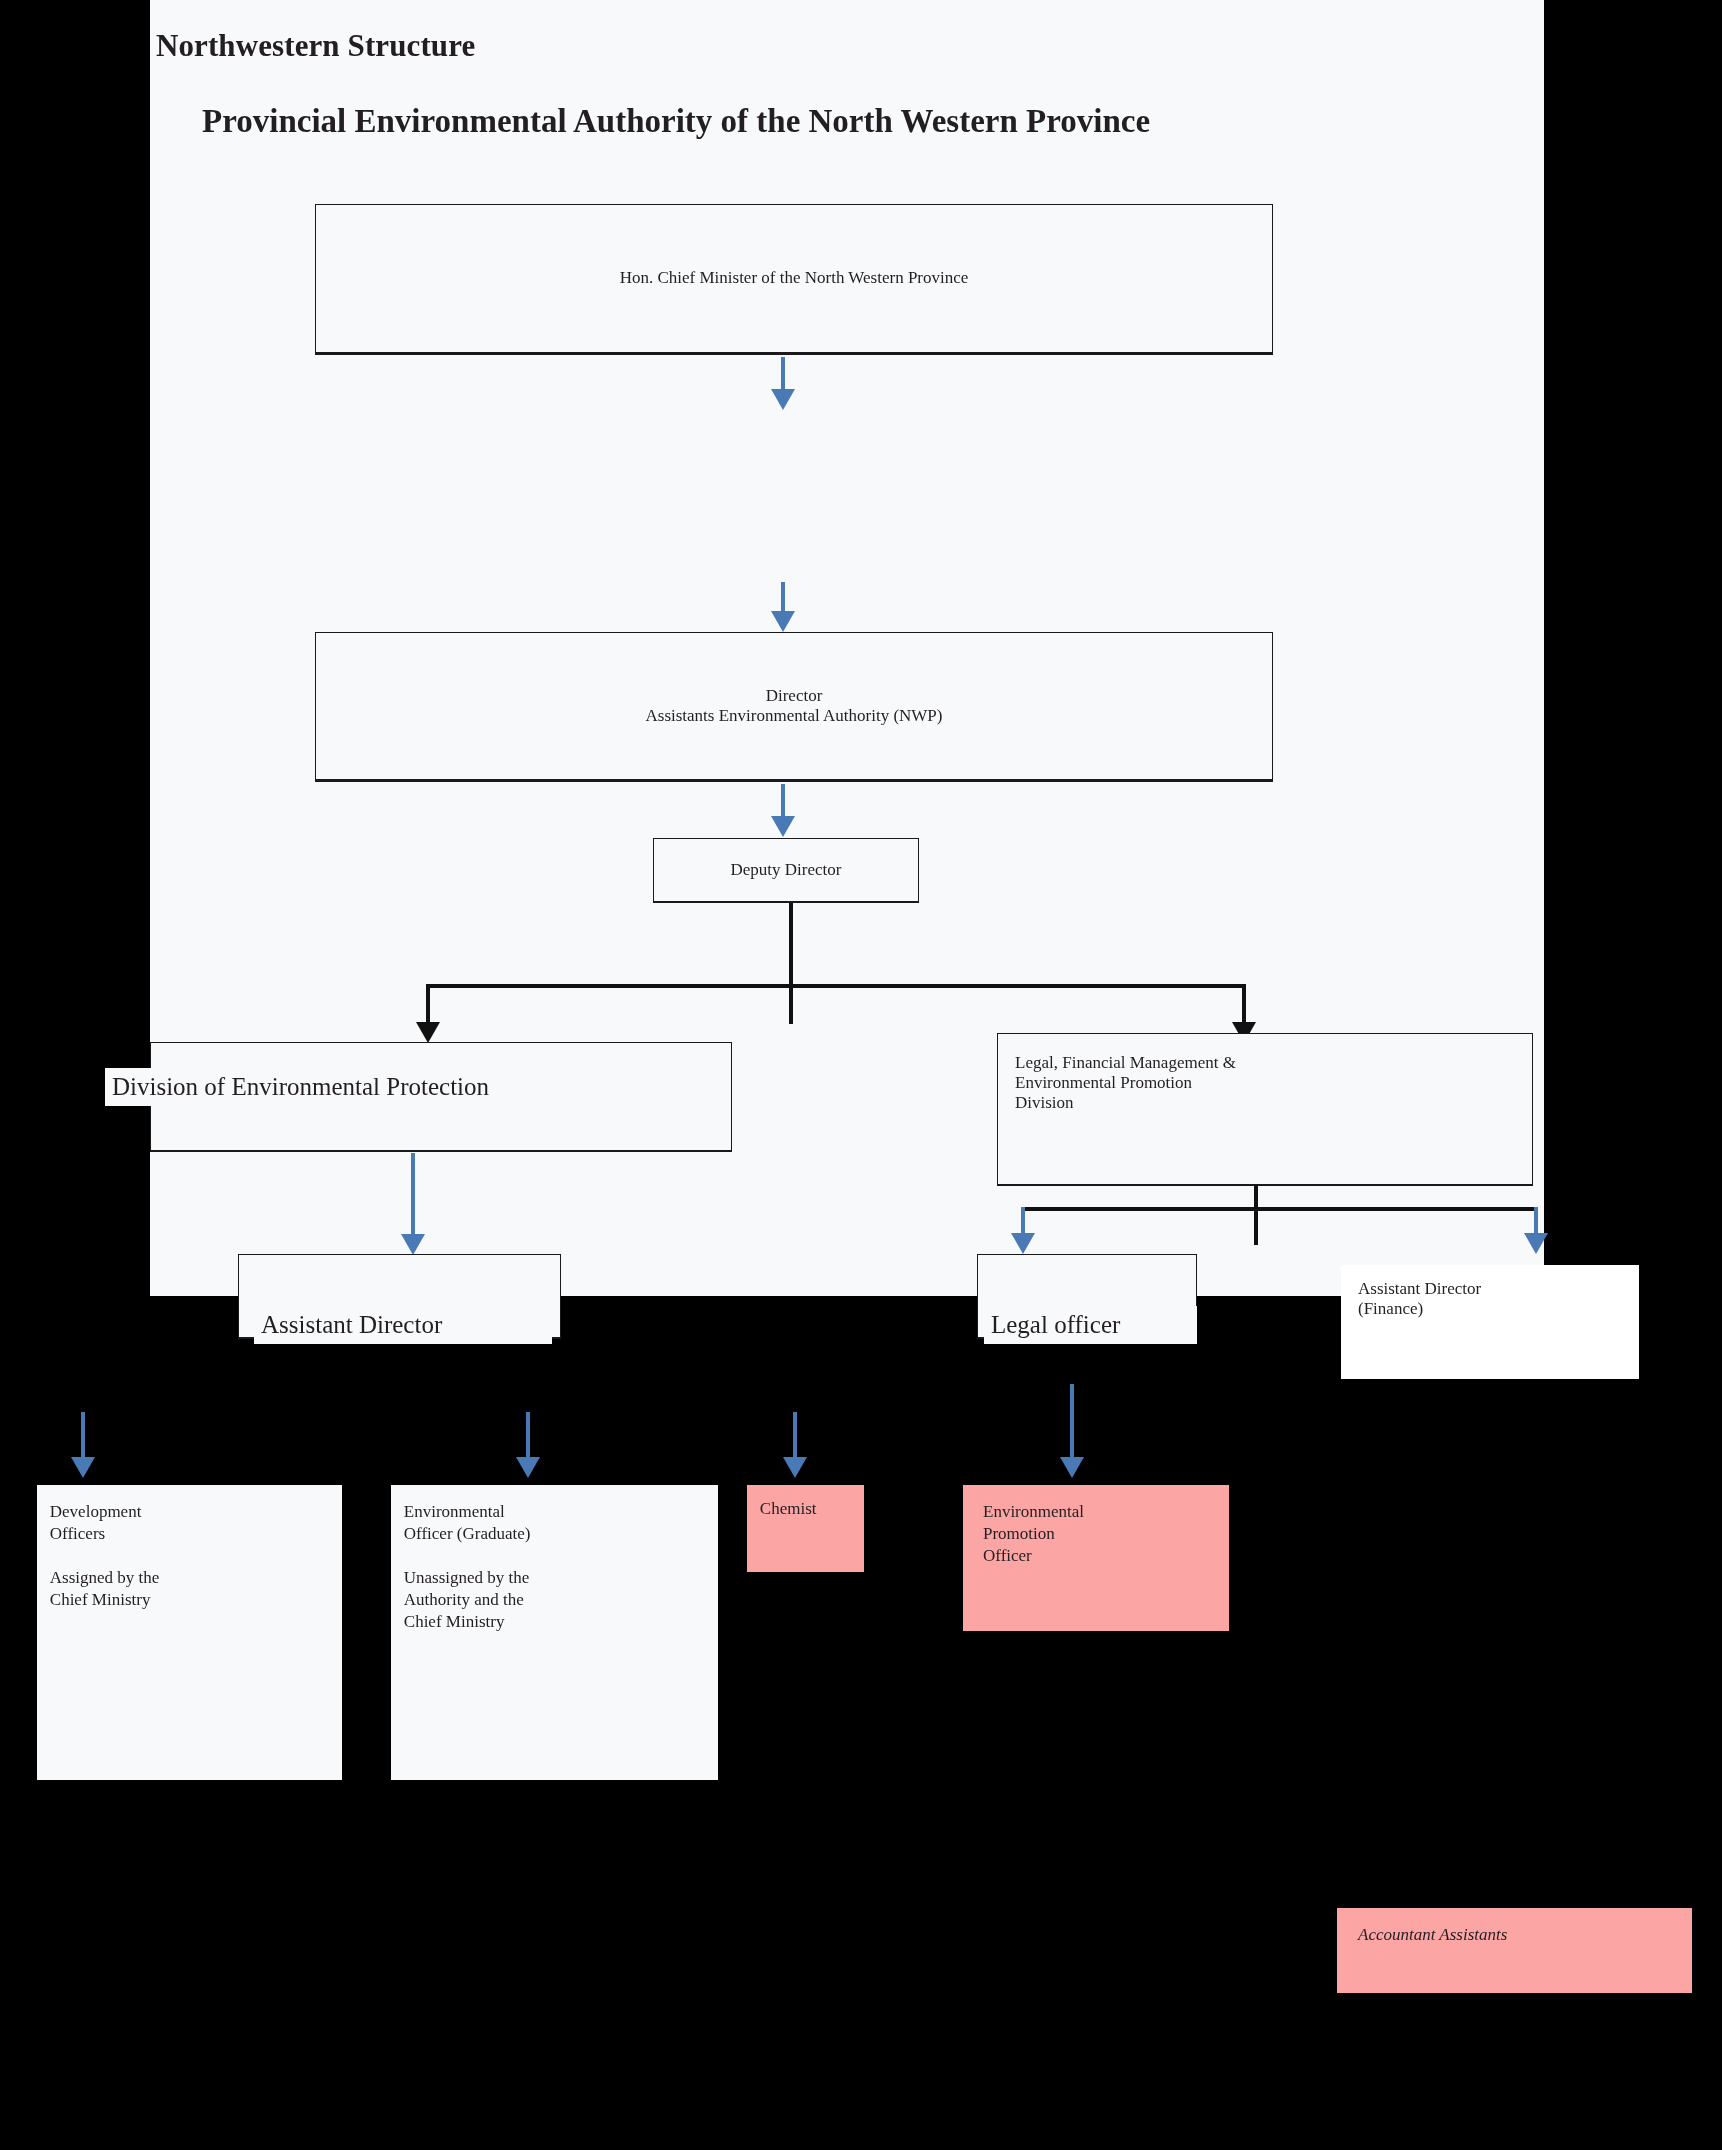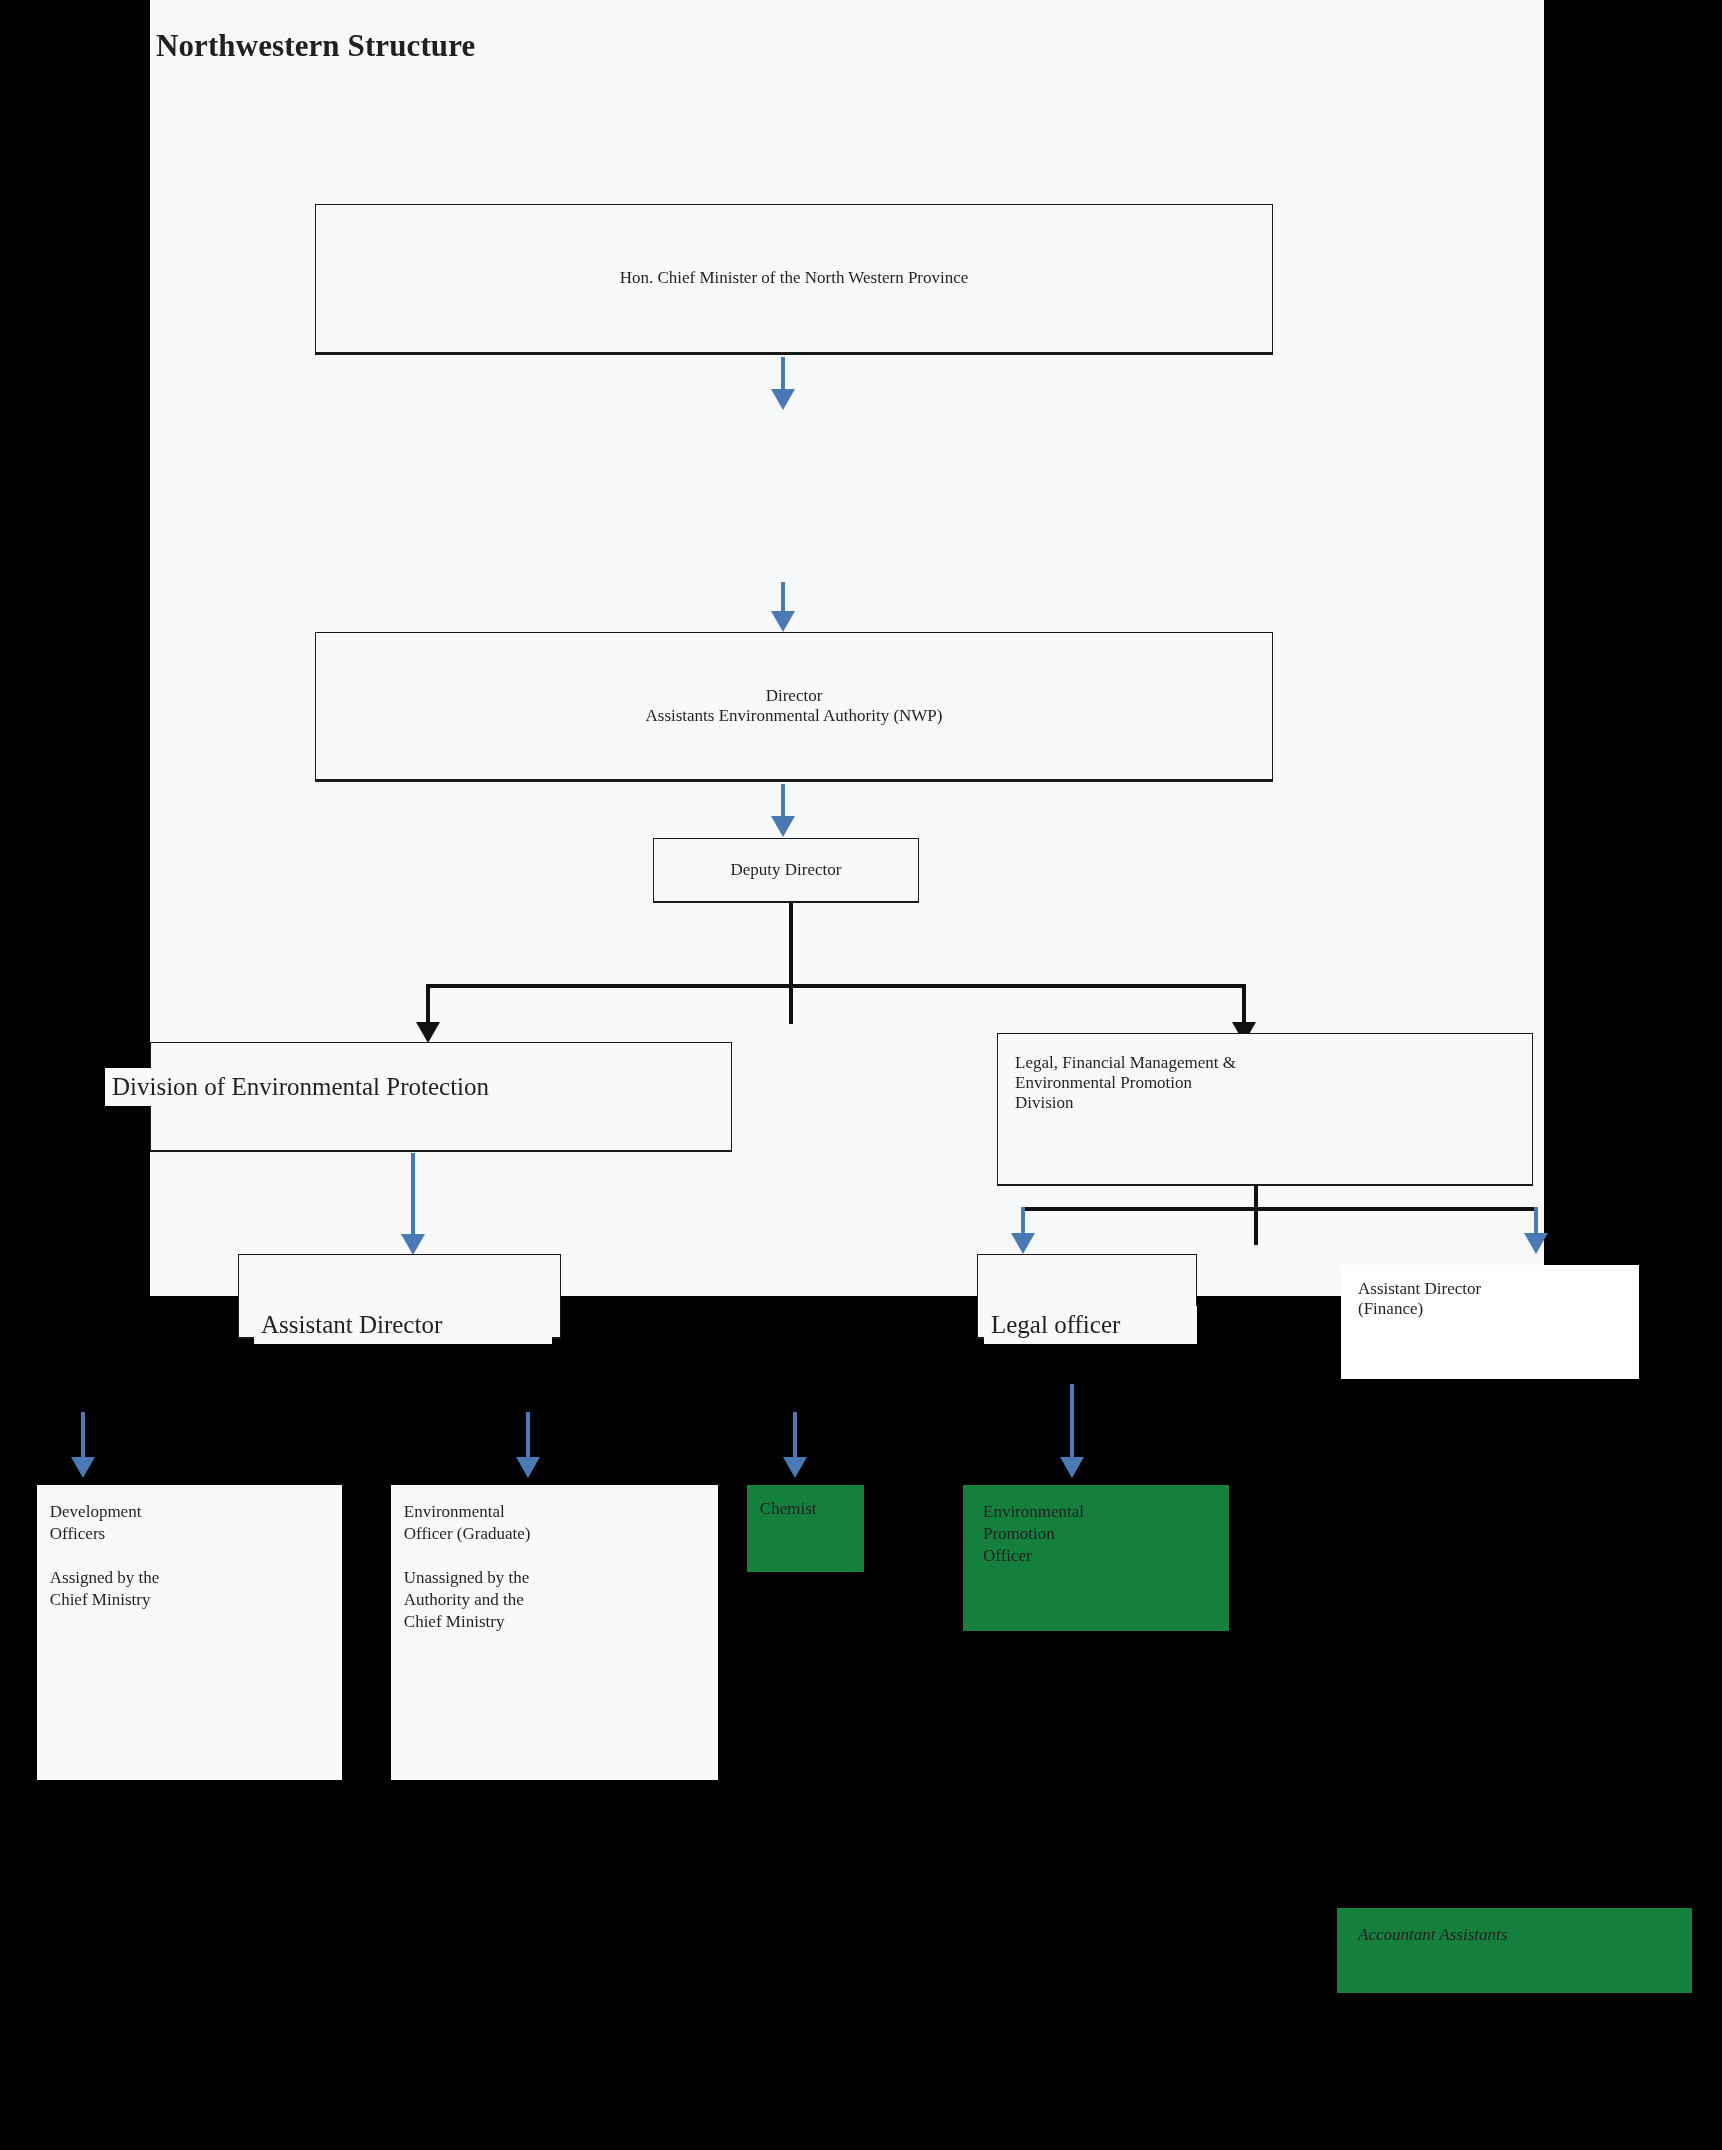--- a/index.html
+++ b/index.html
@@ -58,21 +58,21 @@
     border-bottom-width: 3.5px;
   }
   .node.thin {
     border: 1.4px solid #1a1a1a;
     border-bottom-width: 2.8px;
   }
   .node.plain {
     border: none;
   }
   .node.white {
-    background: #15803d;
+    background: #fca5a5;
   }
 
   .node-text {
     font-size: 17px;
     color: #231f20;
     line-height: 1.18;
     white-space: pre-line;
   }
   .center-text {
     width: 100%;
@@ -135,20 +135,21 @@
   }
 </style>
 </head>
 <body>
 
 <div id="canvas">
 
   <div id="panel"></div>
 
   <div class="heading-main">Northwestern Structure</div>
+  <div class="heading-sub">Provincial Environmental Authority of the North Western Province</div>
 
   <div class="node bordered" style="left:315px; top:204px; width:958px; height:151px;">
     <div class="node-text center-text">Hon. Chief Minister of the North Western Province</div>
   </div>
 
   <div class="vline-blue" style="left:781px; top:357px; height:37px;"></div>
   <div class="arrow-blue" style="left:771px; top:389px;"></div>
 
 
   <div class="vline-blue" style="left:781px; top:582px; height:34px;"></div>

